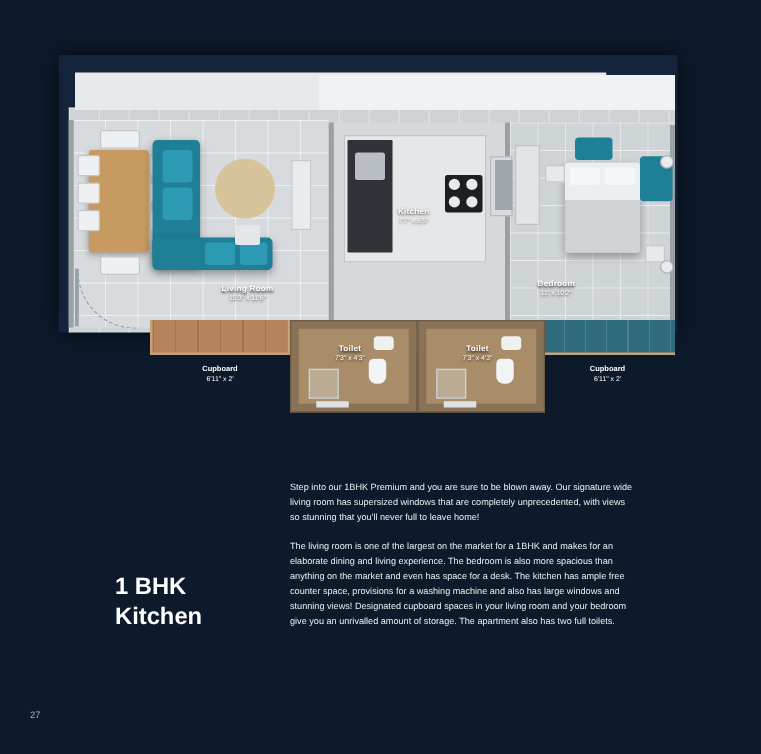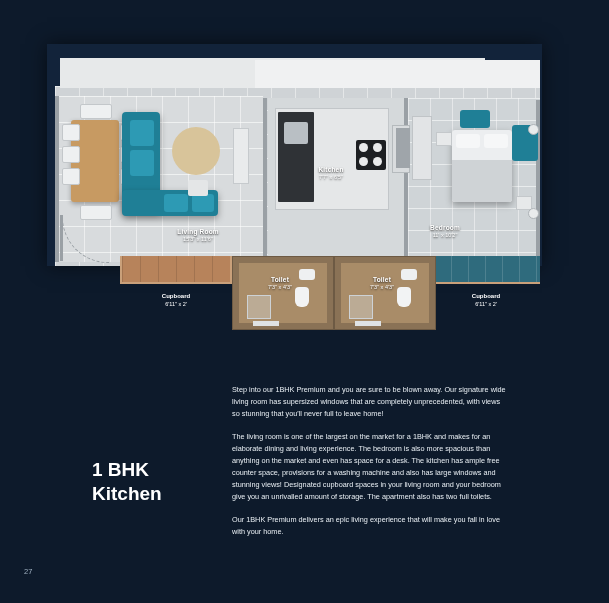--- a/index.html
+++ b/index.html
@@ -594,17 +594,16 @@
 <div class="content">
 
   <div class="title-block">
     <span>1 BHK</span><br>
     <span>Kitchen</span>
   </div>
 
   <div class="copy">
     <p>Step into our 1BHK Premium and you are sure to be blown away. Our signature wide living room has supersized windows that are completely unprecedented, with views so stunning that you'll never full to leave home!</p>
     <p>The living room is one of the largest on the market for a 1BHK and makes for an elaborate dining and living experience. The bedroom is also more spacious than anything on the market and even has space for a desk. The kitchen has ample free counter space, provisions for a washing machine and also has large windows and stunning views! Designated cupboard spaces in your living room and your bedroom give you an unrivalled amount of storage. The apartment also has two full toilets.</p>
-    <p>Our 1BHK Premium delivers an epic living experience that will make you fall in love with your home.</p>
   </div>
 </div>
 
 <div class="page-number">27</div>
 
 </body></html>

